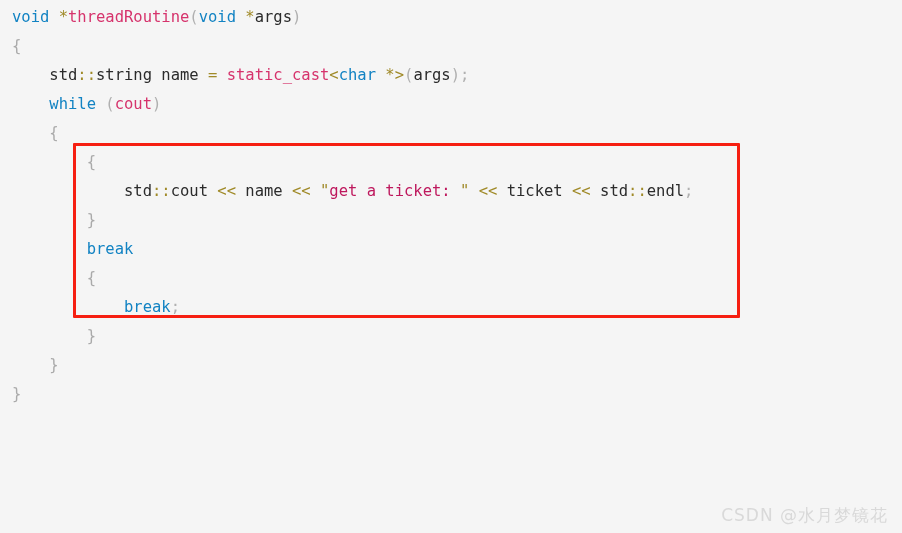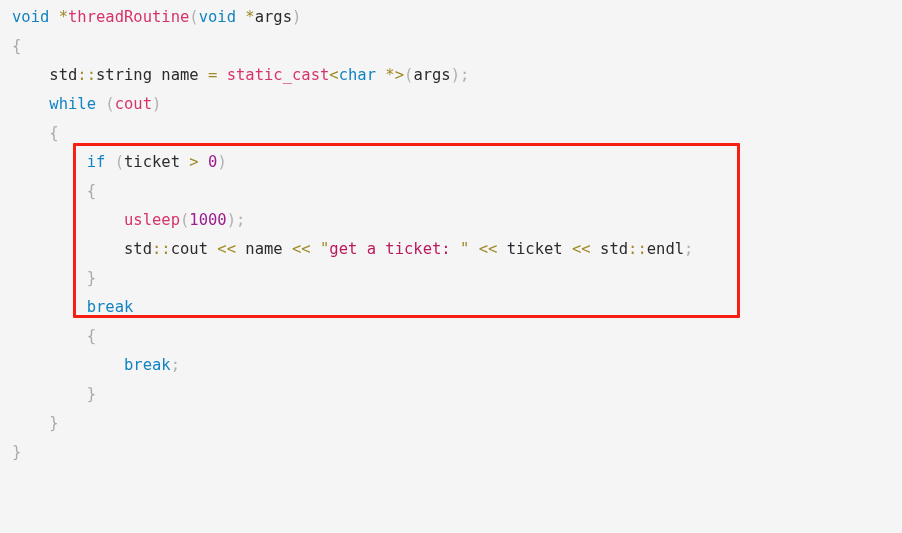--- a/index.html
+++ b/index.html
@@ -82,29 +82,28 @@
 <body>
 
 <div id="code-viewer">
 
   <div class="code-body" id="code-body">
       <div class="code-line"><span class="t-kw">void</span><span class="t-plain"> </span><span class="t-op">*</span><span class="t-fn">threadRoutine</span><span class="t-punc">(</span><span class="t-kw">void</span><span class="t-plain"> </span><span class="t-op">*</span><span class="t-plain">args</span><span class="t-punc">)</span></div>
       <div class="code-line"><span class="t-brace">{</span></div>
       <div class="code-line"><span>    </span><span class="t-plain">std</span><span class="t-op">::</span><span class="t-plain">string</span><span class="t-plain"> name </span><span class="t-op">=</span><span class="t-plain"> </span><span class="t-fn">static_cast</span><span class="t-op">&lt;</span><span class="t-kw">char</span><span class="t-plain"> </span><span class="t-op">*&gt;</span><span class="t-punc">(</span><span class="t-plain">args</span><span class="t-punc">)</span><span class="t-semi">;</span></div>
       <div class="code-line"><span>    </span><span class="t-kw">while</span><span class="t-plain"> </span><span class="t-punc">(</span><span class="t-fn">cout</span><span class="t-punc">)</span></div>
       <div class="code-line"><span>    </span><span class="t-brace">{</span></div>
-      <div class="code-line"><span>        </span><span class="t-kw">if</span><span class="t-plain"> </span><span class="t-punc">(</span><span class="t-plain">ticket</span><span class="t-plain"> </span><span class="t-op">&gt;</span><span class="t-plain"> </span><span class="t-num">0</span><span class="t-punc">)</span></div>
       <div class="code-line"><span>        </span><span class="t-brace">{</span></div>
-      <div class="code-line"><span>            </span><span class="t-fn">usleep</span><span class="t-punc">(</span><span class="t-num">1000</span><span class="t-punc">)</span><span class="t-semi">;</span></div>
       <div class="code-line"><span>            </span><span class="t-plain">std</span><span class="t-op">::</span><span class="t-plain">cout</span><span class="t-plain"> </span><span class="t-op">&lt;&lt;</span><span class="t-plain"> name </span><span class="t-op">&lt;&lt;</span><span class="t-plain"> </span><span class="t-strq">"</span><span class="t-str">get a ticket: </span><span class="t-strq">"</span><span class="t-plain"> </span><span class="t-op">&lt;&lt;</span><span class="t-plain"> ticket </span><span class="t-op">&lt;&lt;</span><span class="t-plain"> </span><span class="t-plain">std</span><span class="t-op">::</span><span class="t-plain">endl</span><span class="t-semi">;</span></div>
       <div class="code-line"><span>        </span><span class="t-brace">}</span></div>
       <div class="code-line"><span>        </span><span class="t-kw">break</span></div>
       <div class="code-line"><span>        </span><span class="t-brace">{</span></div>
       <div class="code-line"><span>            </span><span class="t-kw">break</span><span class="t-semi">;</span></div>
       <div class="code-line"><span>        </span><span class="t-brace">}</span></div>
       <div class="code-line"><span>    </span><span class="t-brace">}</span></div>
       <div class="code-line"><span class="t-brace">}</span></div>
     </div>
 
   <div id="highlight-box" style="left: 73px; top: 143px; width: 667px; height: 175px; border: 3px solid rgb(246, 31, 17);"></div>
 
+  <div id="watermark">CSDN @水月梦镜花</div>
 
 </div>
 
 </body></html>

